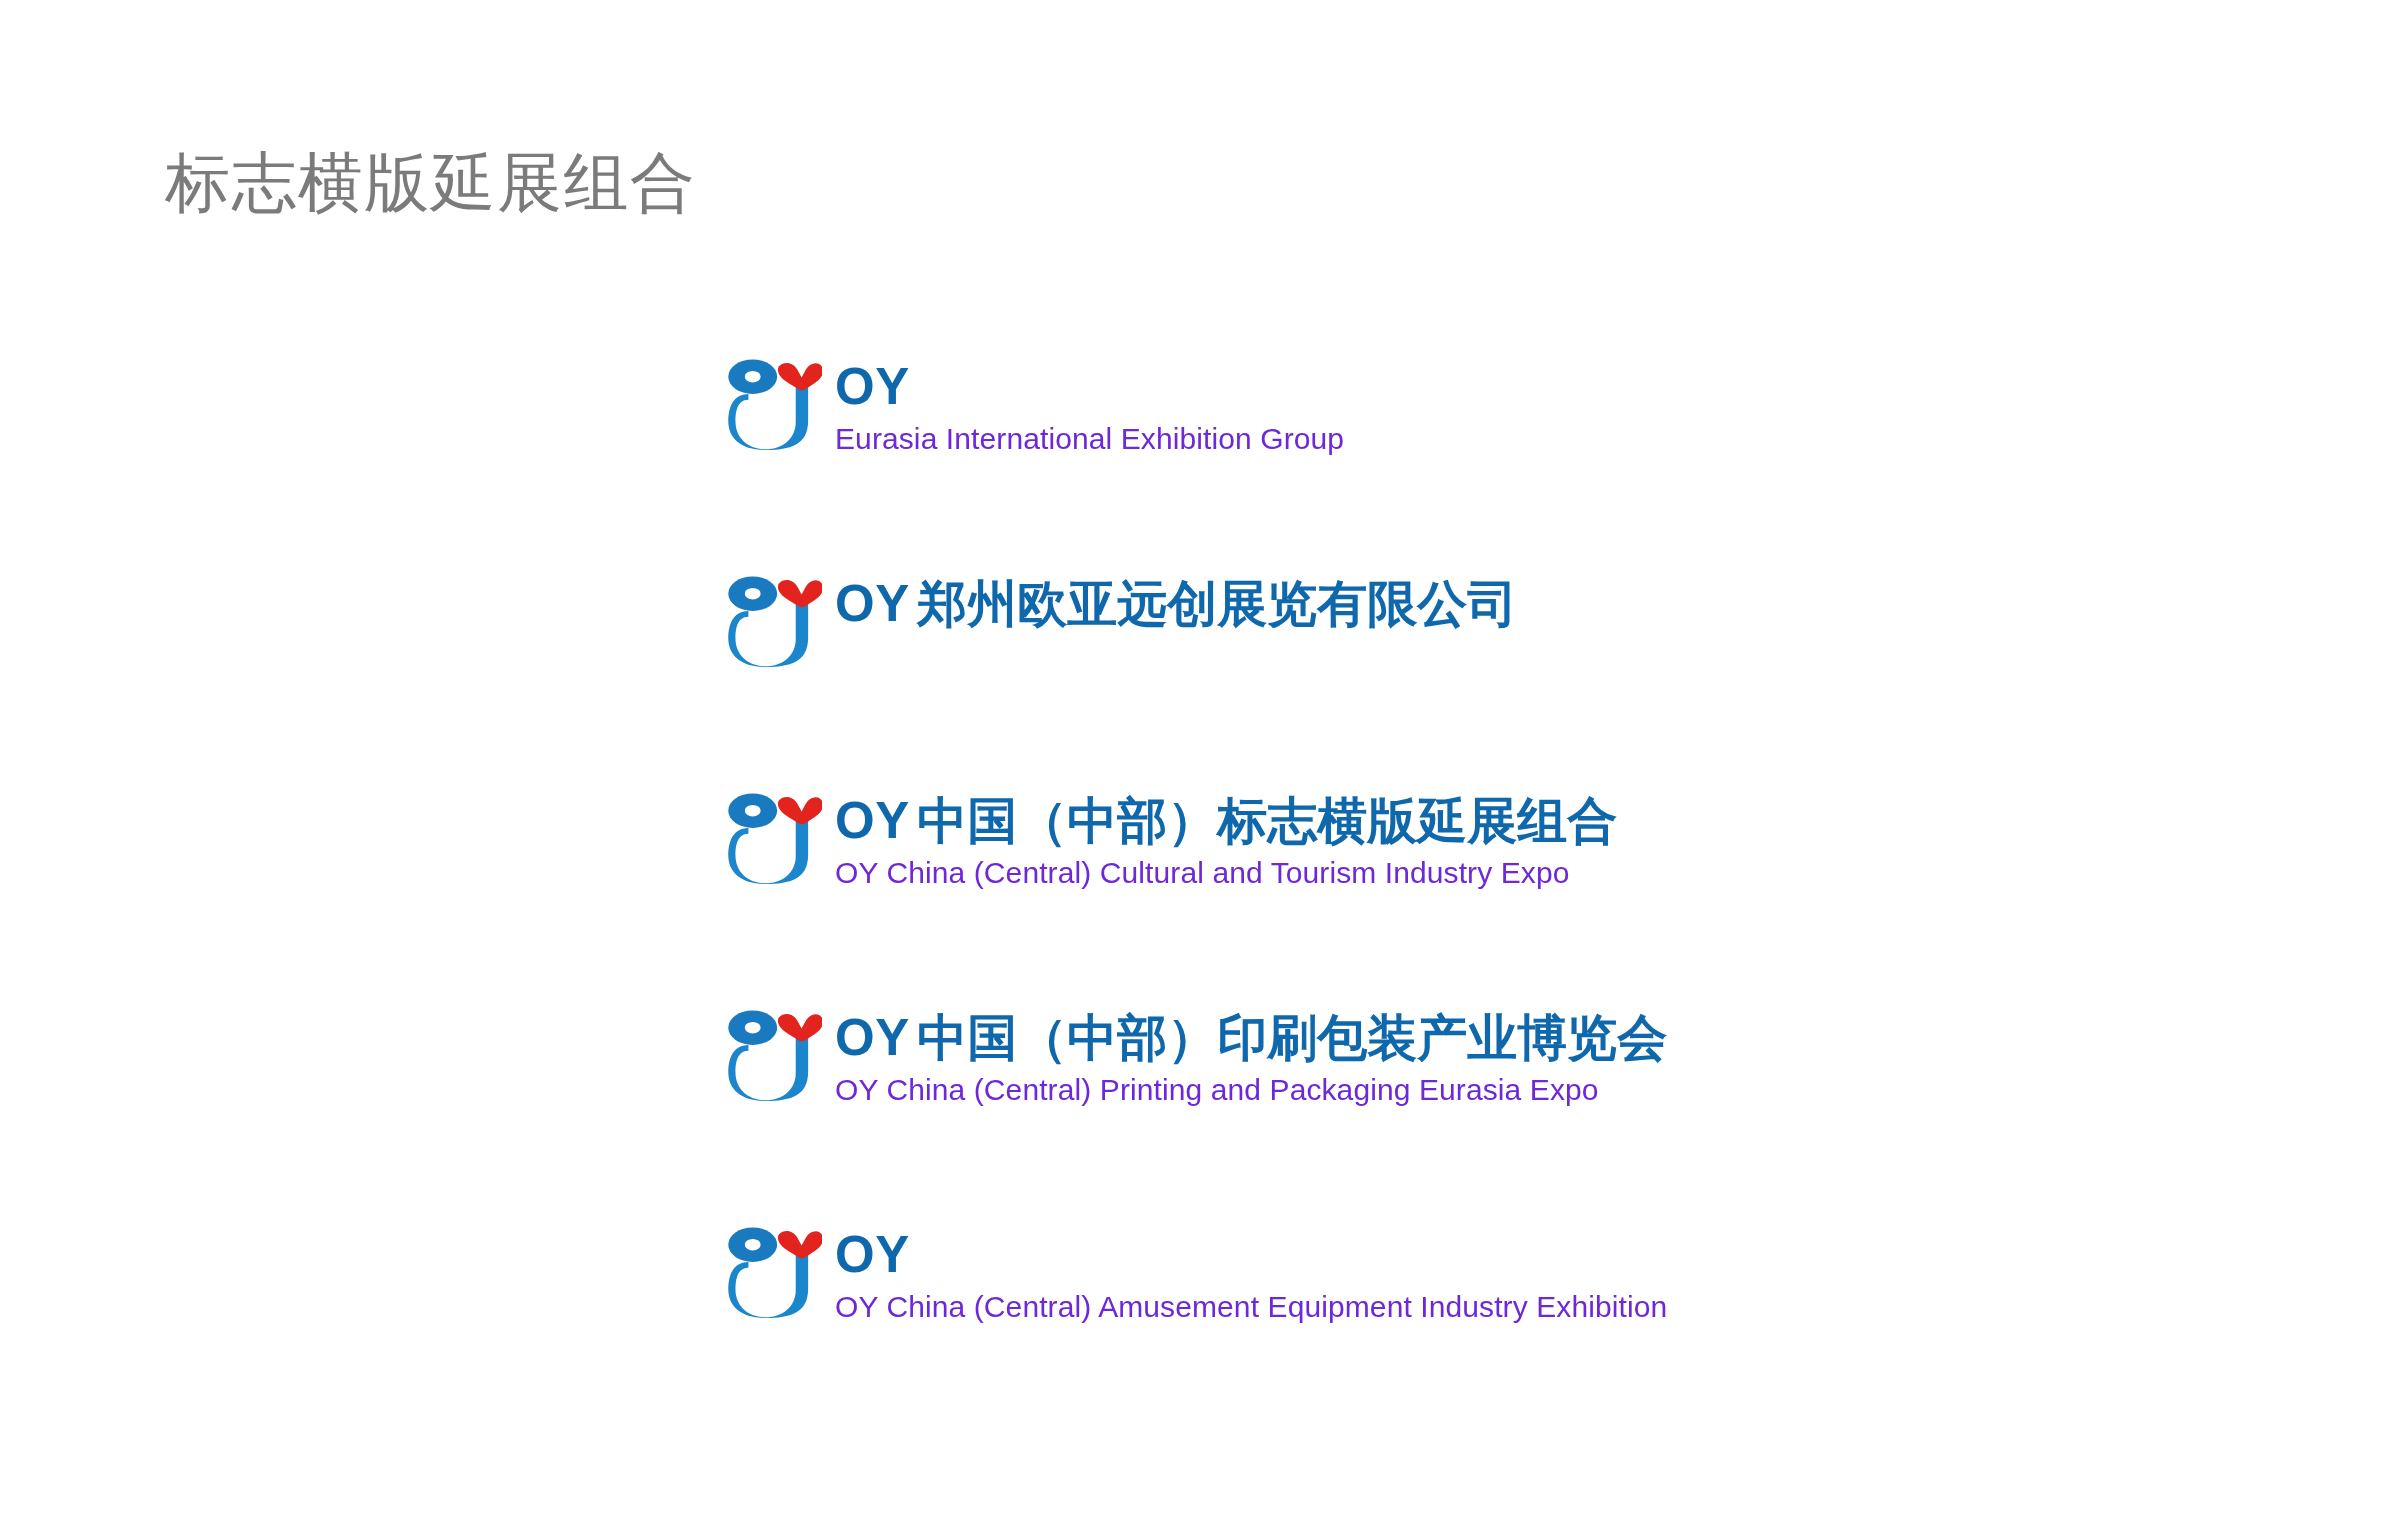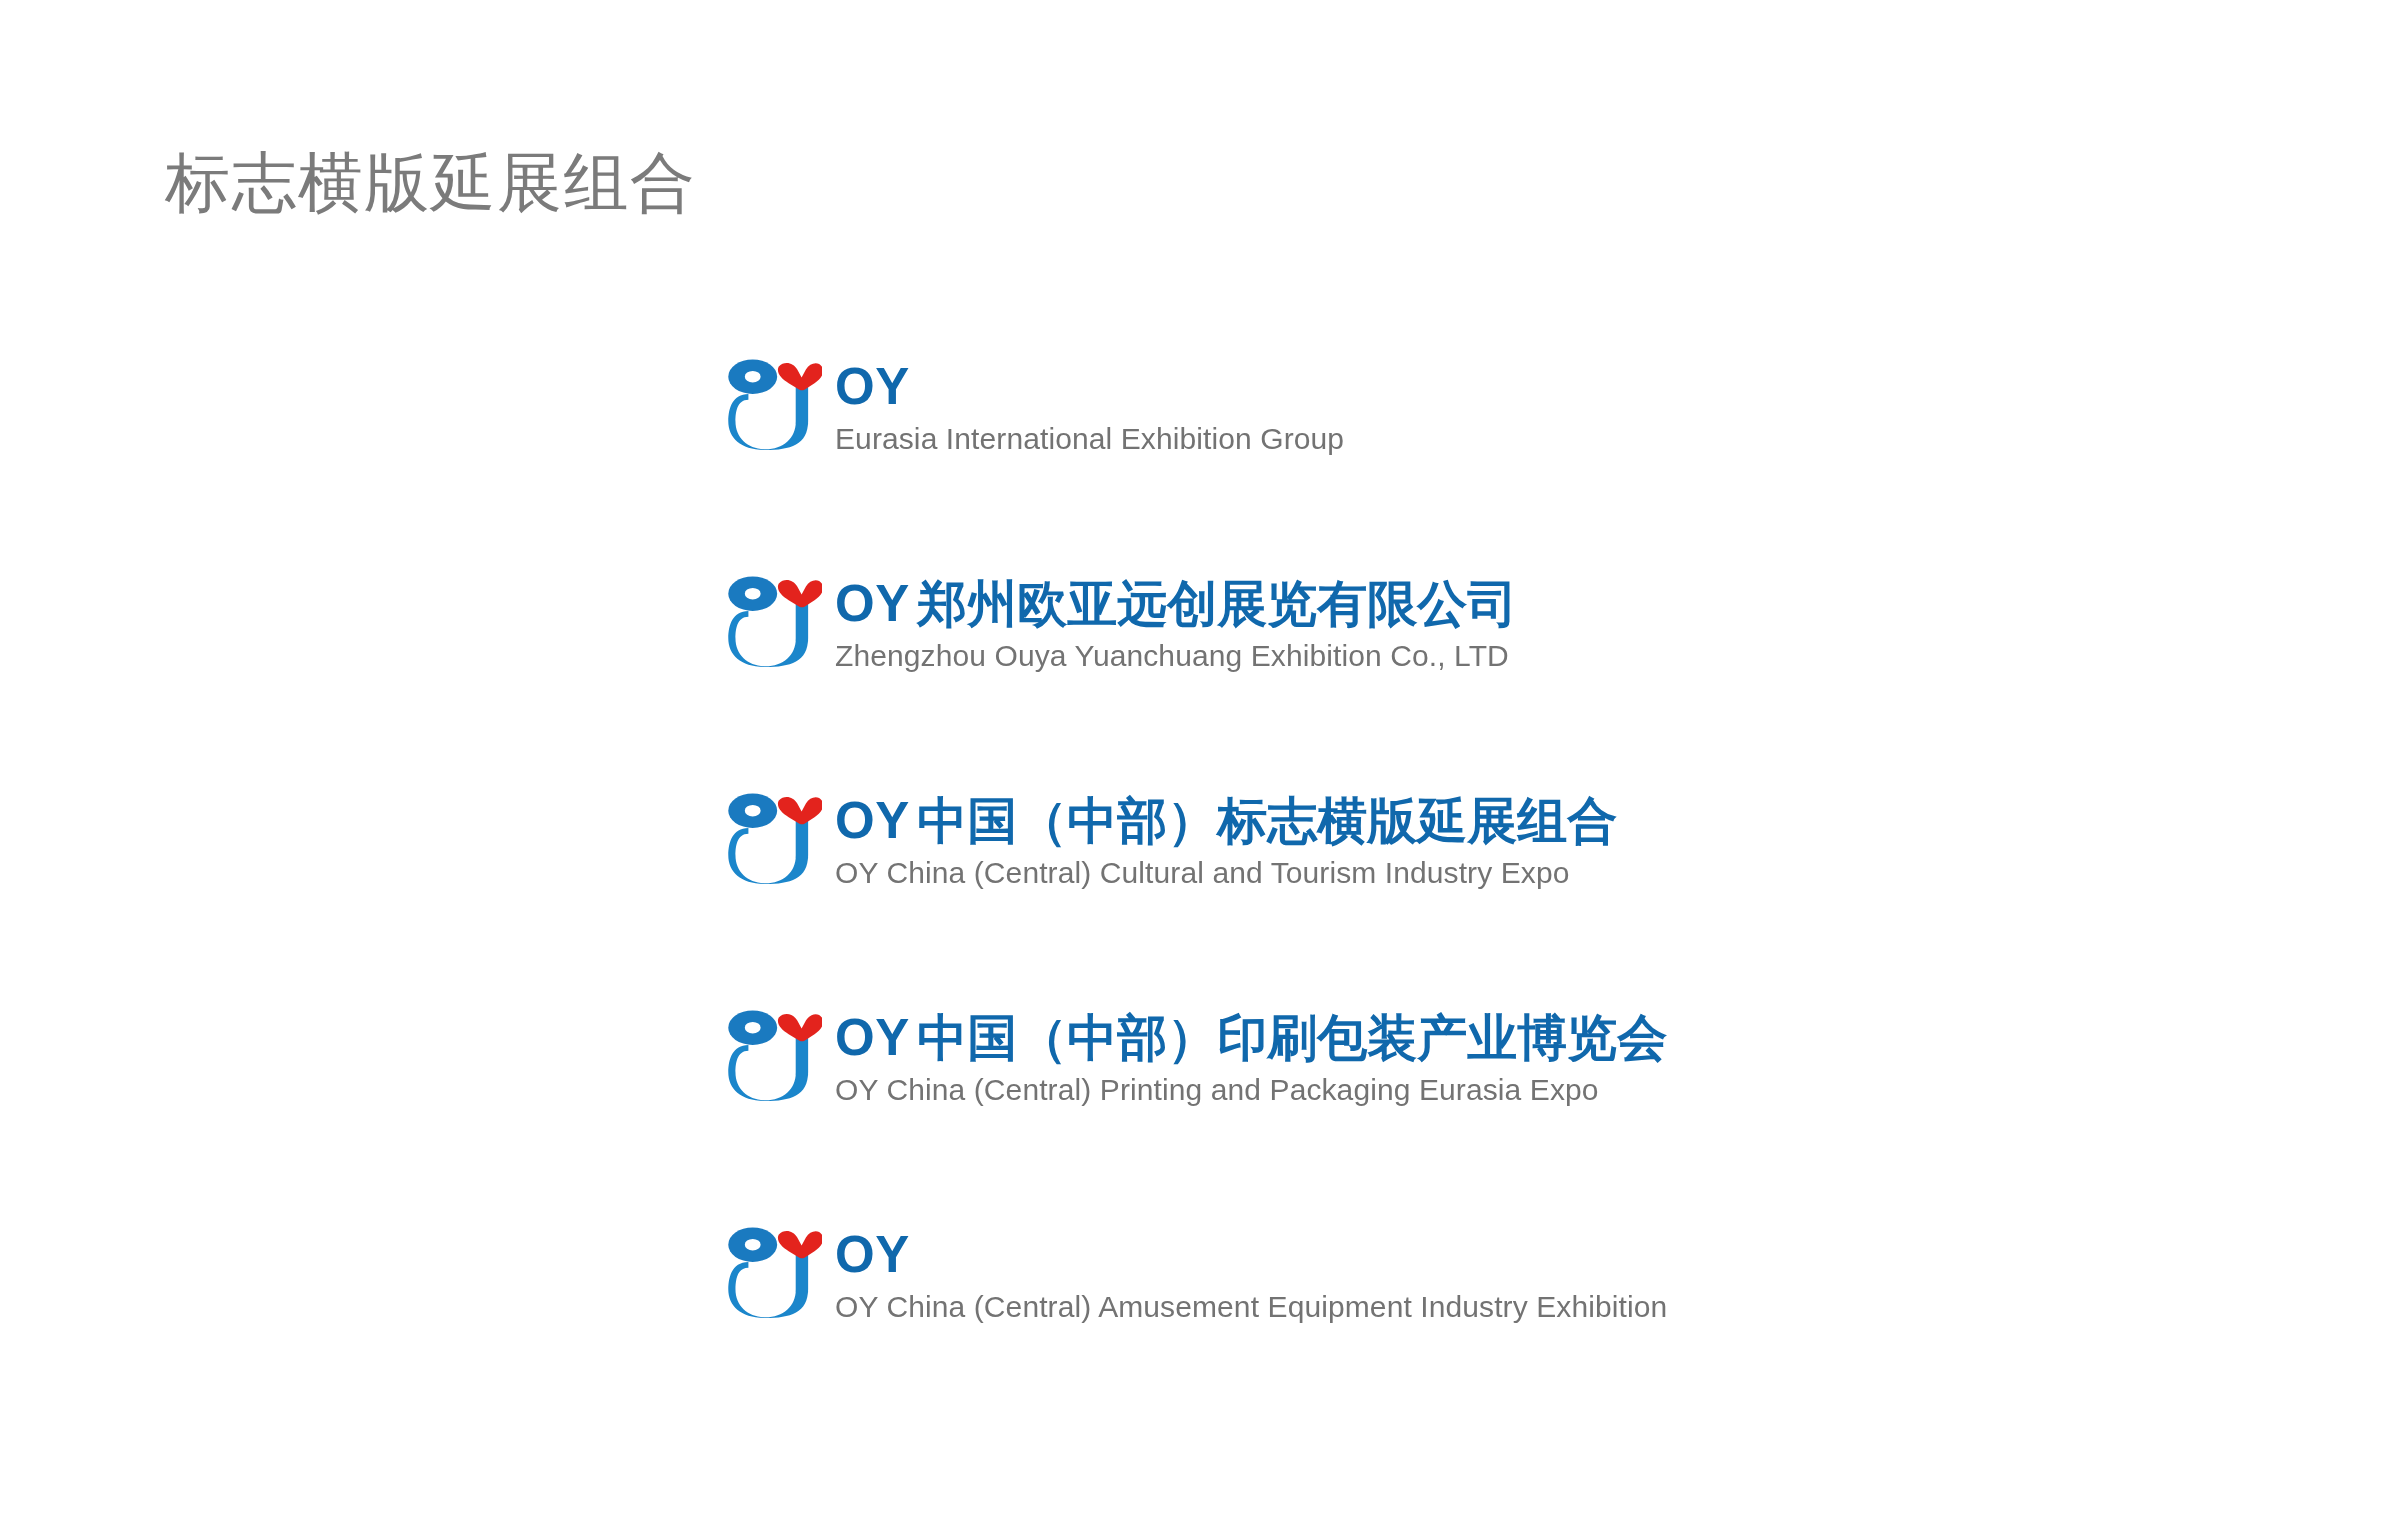--- a/index.html
+++ b/index.html
@@ -76,21 +76,21 @@
     position: relative;
     top: -0.7px;
   }
   .cn {
     font-size: 50px;
     letter-spacing: 0px;
     font-weight: 700;
     margin-left: 7.2px;
   }
   .line-en {
-    color: #737373;
+    color: #6d28d9;
     font-size: 30px;
     letter-spacing: 0.1px;
     font-weight: 400;
     white-space: nowrap;
     margin-top: 11.6px;
     line-height: 1.0;
   }
 </style>
 </head>
 <body>
@@ -125,21 +125,20 @@
         <ellipse cx="34" cy="26" rx="34" ry="24" fill="#1a7ac0"></ellipse>
         <ellipse cx="34" cy="26" rx="11" ry="8" fill="#ffffff"></ellipse>
         <path d="M70 12 C78 4 90 6 96 16 L102 27 L108 16 C114 6 126 4 131 13 C135 21 128 30 120 35 L106 44 C104 45 101 45 99 44 L84 35 C75 30 66 21 70 12 Z" fill="#e3231d"></path>
       </svg>
     </div>
     <div class="lockup-text">
       <div class="line-cn">
         <span class="oy">OY</span>
         <span class="cn">郑州欧亚远创展览有限公司</span>
       </div>
-      <div class="line-en">Zhengzhou Ouya Yuanchuang Exhibition Co., LTD</div>
     </div>
   </div>
 
   <div class="lockup">
     <div class="mark">
       <svg viewBox="0 0 130 128" xmlns="http://www.w3.org/2000/svg">
         <path d="M28 58 C12 58 10 76 10 88 C10 112 28 127 52 127 C76 127 94 112 94 88 L94 36 L111 36 L111 88 C111 121 86 128 52 128 C18 128 0 112 0 88 C0 70 6 50 28 50 Z" fill="#1b86cb"></path>
         <path d="M94 36 L111 36 L111 92 C111 92 103 96 94 92 Z" fill="#1b86cb"></path>
         <ellipse cx="34" cy="26" rx="34" ry="24" fill="#1a7ac0"></ellipse>
         <ellipse cx="34" cy="26" rx="11" ry="8" fill="#ffffff"></ellipse>

